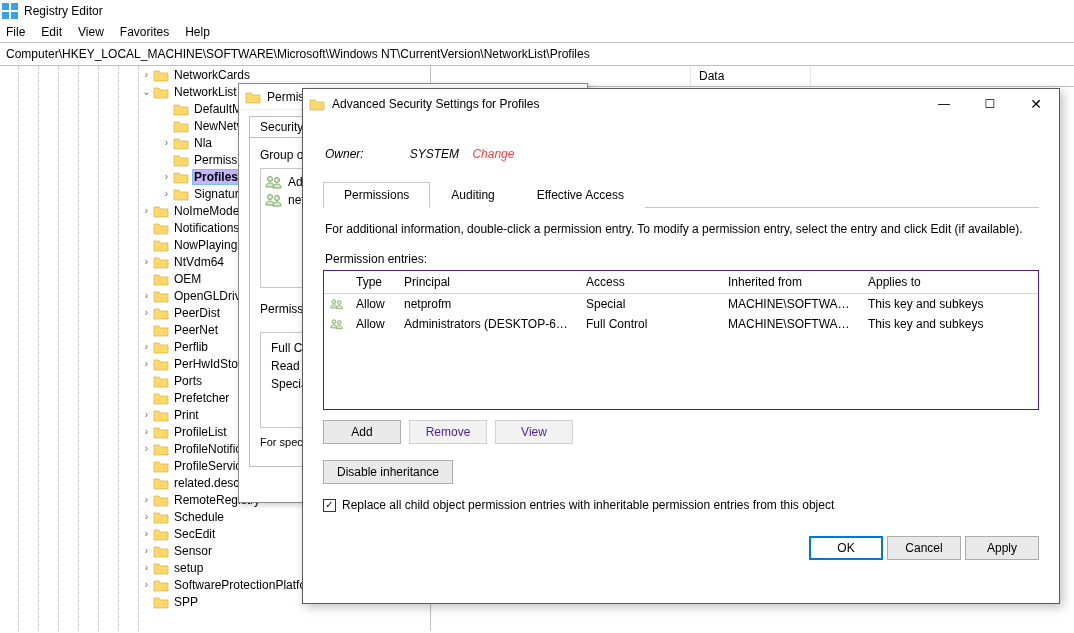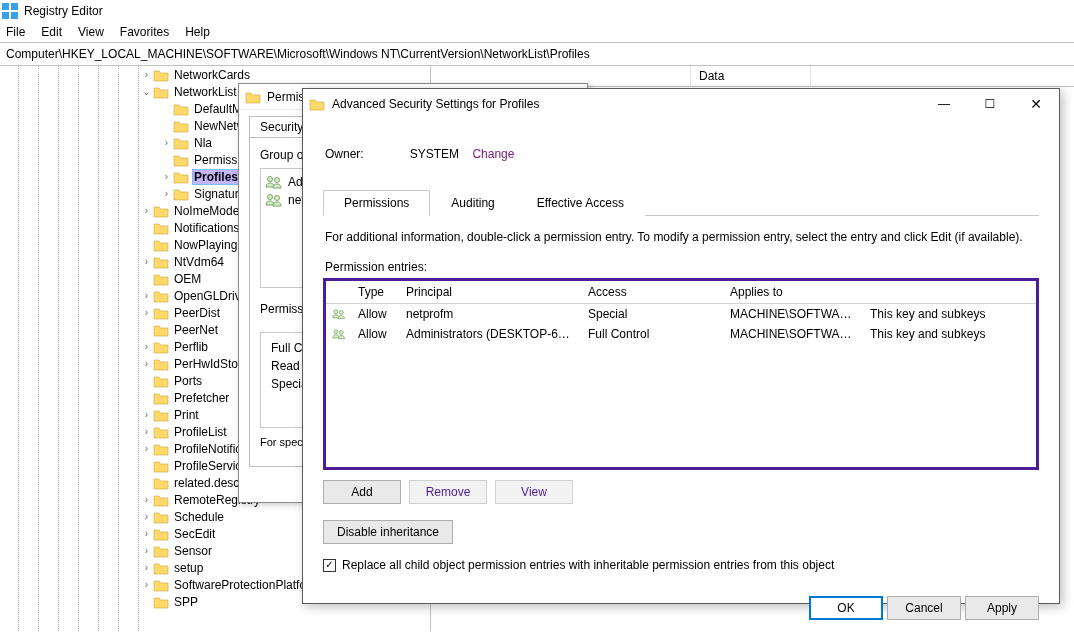--- a/index.html
+++ b/index.html
@@ -47,31 +47,31 @@
 .adv-dialog {
   position: absolute; left: 302px; top: 88px; width: 758px; height: 516px;
   background: #fff; border: 1px solid #5a5a5a; box-shadow: 3px 3px 10px rgba(0,0,0,0.25);
 }
 .adv-title { height: 30px; display: flex; align-items: center; padding-left: 6px; }
 .adv-title .folder-icon { width: 16px; height: 14px; margin-right: 7px; }
 .adv-controls { margin-left: auto; display: flex; }
 .adv-controls .winbtn { width: 46px; height: 30px; display: flex; align-items: center; justify-content: center; }
 .adv-body { padding: 0 20px 14px 20px; }
 
-.owner-row { display: flex; gap: 46px; margin: 28px 0 28px 2px; }
-.owner-row .lnk { color: #701a75; }
+.owner-row { display: flex; gap: 46px; margin: 28px 0 20px 2px; font-style: italic; }
+.owner-row .lnk { color: #ef4444; }
 
 .tabs { display: flex; border-bottom: 1px solid #c8c8c8; }
 .tabs .tab-btn { padding: 5px 20px; border: 1px solid transparent; border-bottom: none; position: relative; top: 1px; background: #fff; }
 .tabs .tab-btn.active { border-color: #c8c8c8; border-bottom: 1px solid #fff; }
 
 .info-text { margin: 14px 2px 16px; }
 .entries-label { margin: 0 2px 4px; }
 
-.perm-table { border: 3px solid #4c1d95; height: 192px; }
+.perm-table { border: 1px solid #4c1d95; height: 140px; }
 .perm-table .pt-head { display: flex; border-bottom: 1px solid #d4d4d4; background: #fff; }
 .perm-table .pt-head .pc { padding: 4px 6px; }
 .perm-table .pt-row { display: flex; align-items: center; height: 20px; }
 .perm-table .pt-row .pc { padding: 2px 6px; white-space: nowrap; overflow: hidden; text-overflow: ellipsis; }
 .c-icon { width: 26px; flex: 0 0 26px; display:flex; align-items:center; justify-content:center; }
 .c-type { width: 48px; flex: 0 0 48px; }
 .c-prin { width: 182px; flex: 0 0 182px; }
 .c-acc  { width: 142px; flex: 0 0 142px; }
 .c-inh  { width: 140px; flex: 0 0 140px; }
 .c-app  { flex: 1; }
@@ -474,20 +474,21 @@
 
     <div class="info-text">For additional information, double-click a permission entry. To modify a permission entry, select the entry and click Edit (if available).</div>
     <div class="entries-label">Permission entries:</div>
 
     <div class="perm-table">
       <div class="pt-head">
         <div class="pc c-icon"></div>
         <div class="pc c-type">Type</div>
         <div class="pc c-prin">Principal</div>
         <div class="pc c-acc">Access</div>
+        <div class="pc c-inh">Inherited from</div>
         <div class="pc c-app">Applies to</div>
       </div>
       <div id="perm-rows">
           <div class="pt-row">
             <div class="pc c-icon">
               <svg width="18" height="14" viewBox="0 0 18 14">
                 <use href="#users"></use>
               </svg>
             </div>
             <div class="pc c-type">Allow</div>

